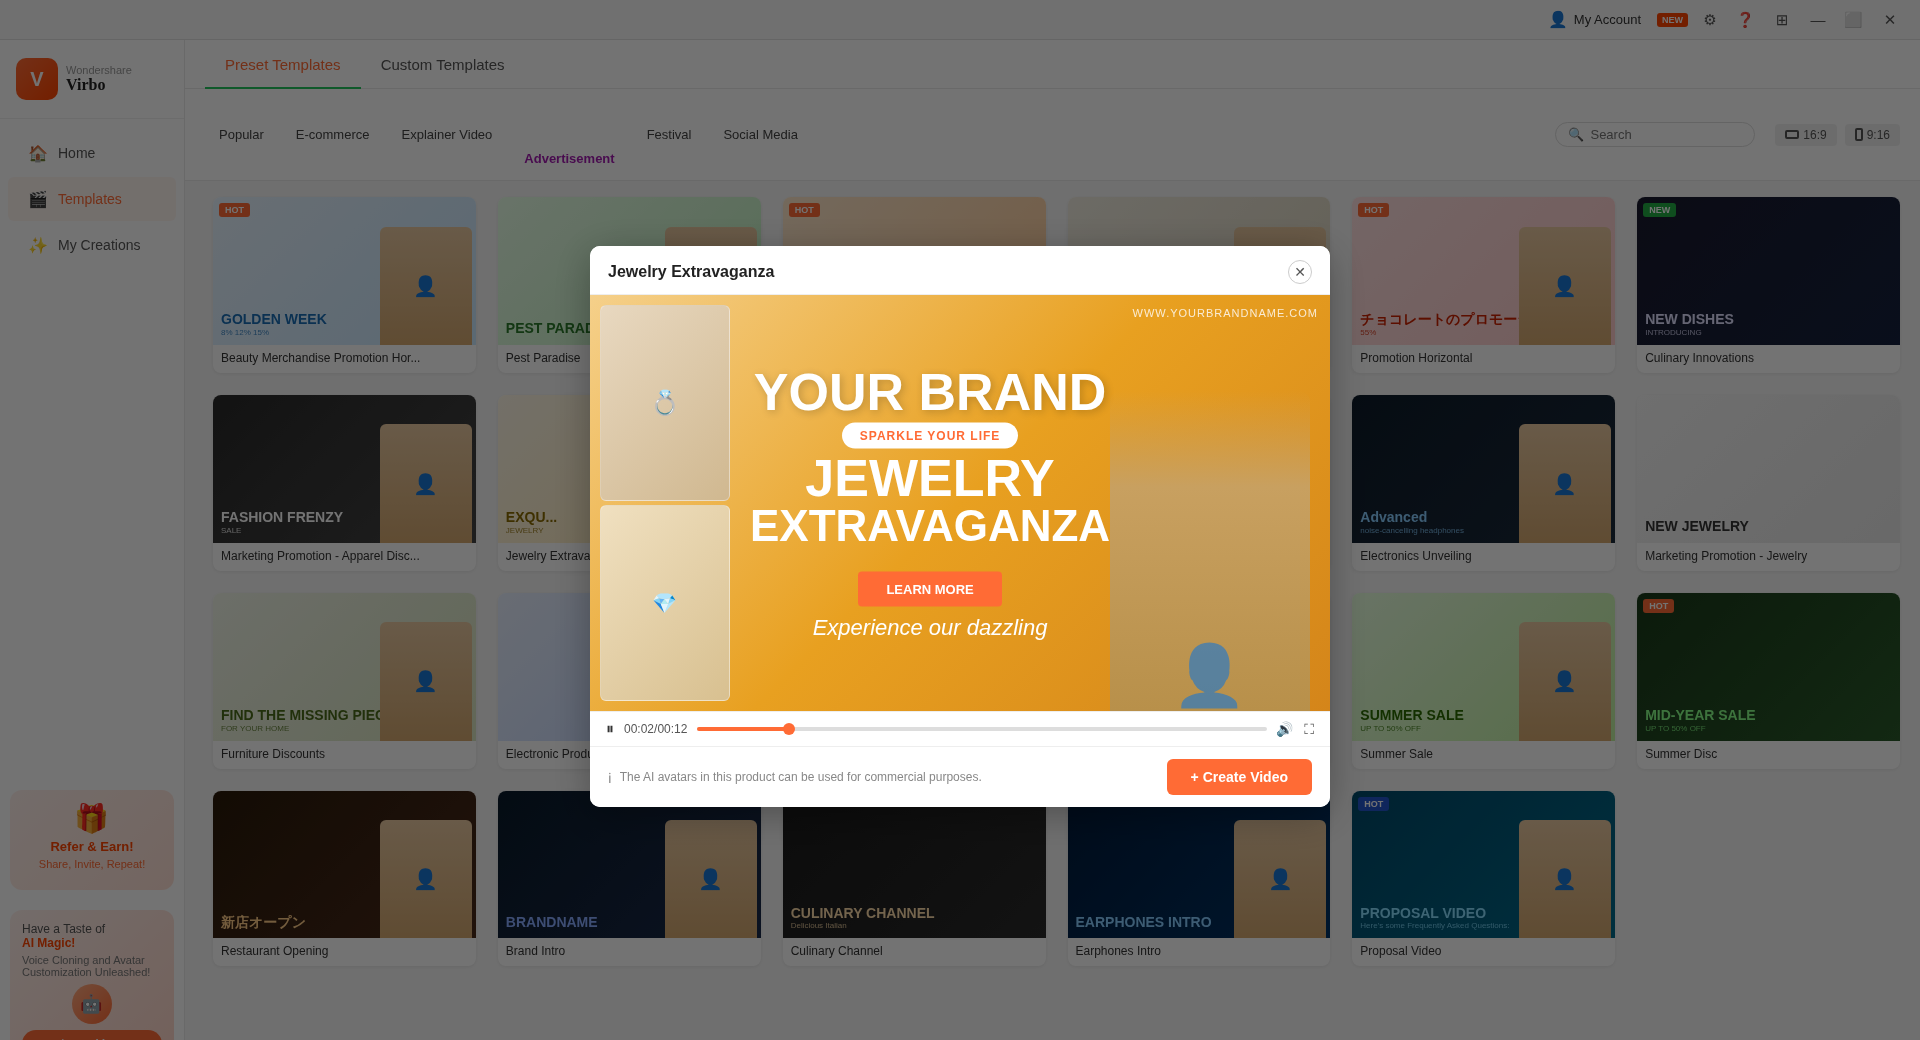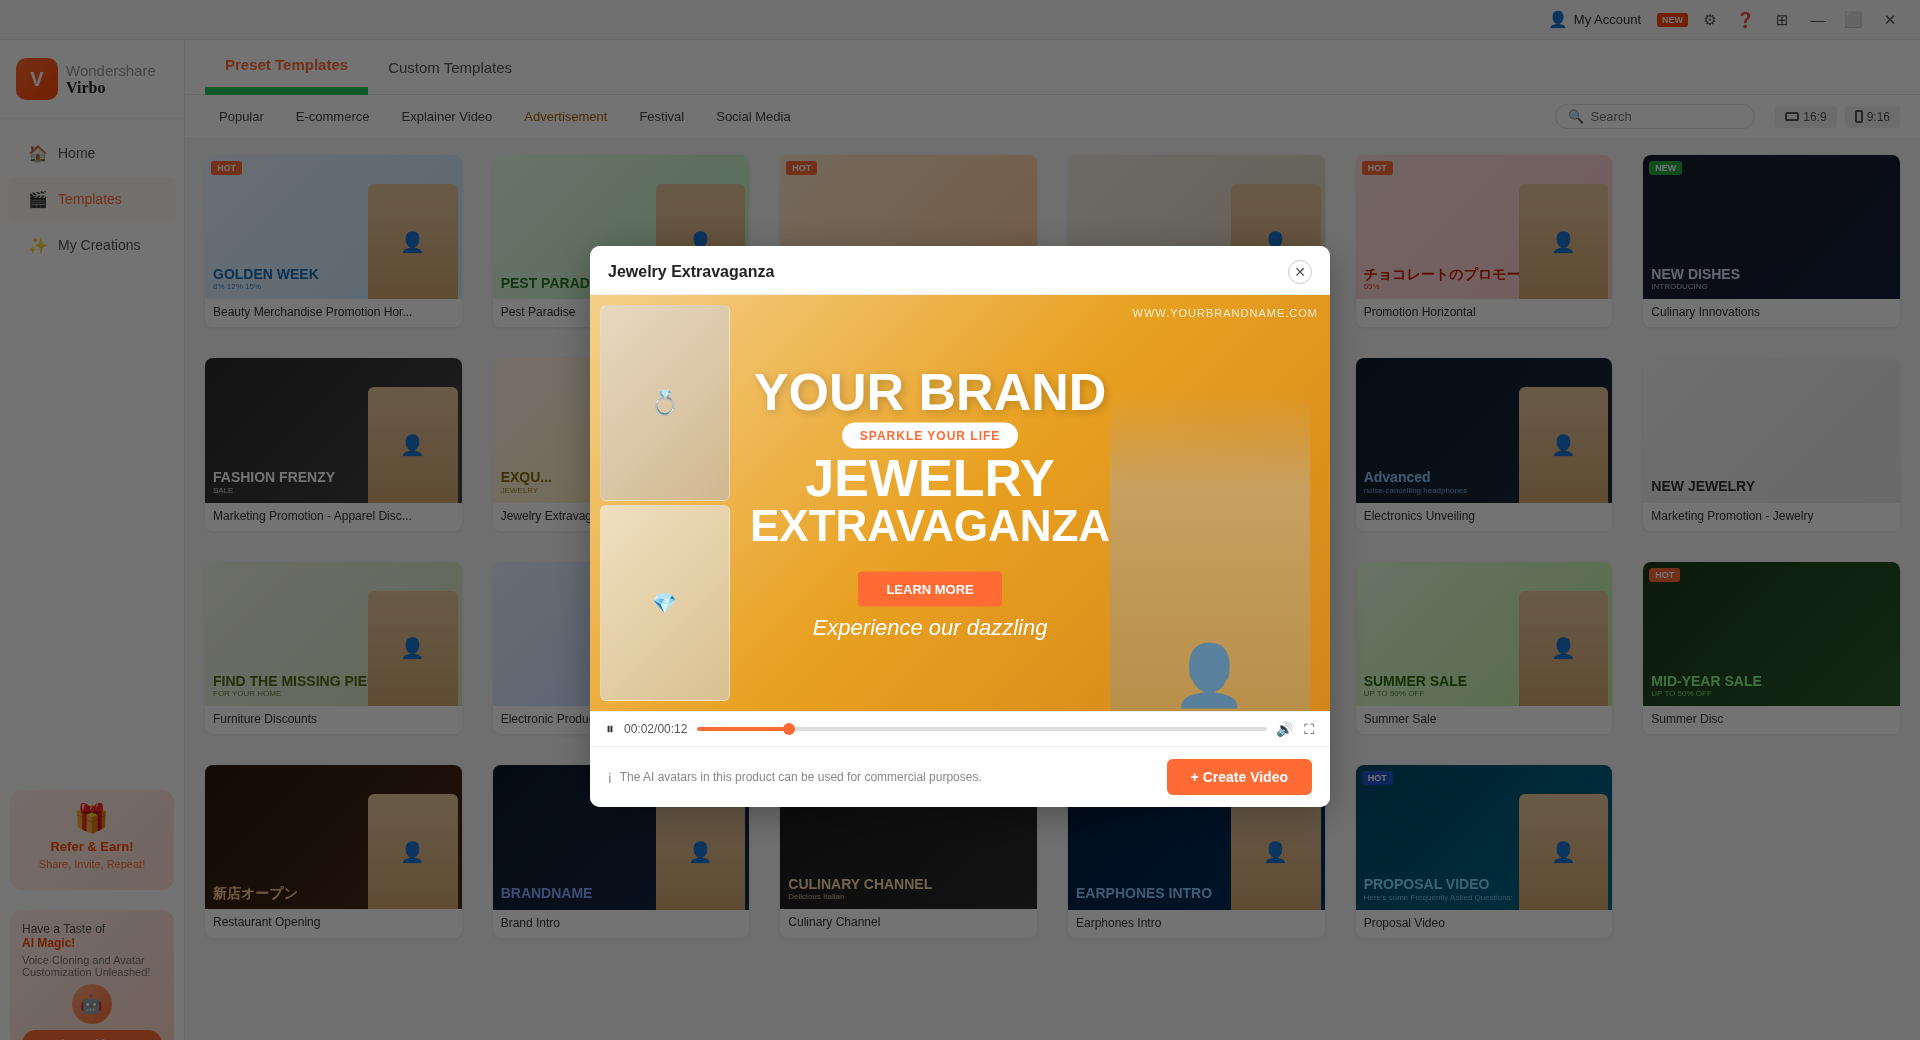--- a/index.html
+++ b/index.html
@@ -29,21 +29,21 @@
       border-radius: 10px;
       display: flex;
       align-items: center;
       justify-content: center;
       color: white;
       font-size: 20px;
       font-weight: bold;
       margin-right: 8px;
     }
     .logo-text { display: flex; flex-direction: column; }
-    .logo-text .brand { font-size: 15px; color: #999; font-weight: 400; }
+    .logo-text .brand { font-size: 11px; color: #999; font-weight: 400; }
     .logo-text .product { font-size: 16px; font-weight: 700; color: #222; font-family: Liberation Serif, serif; }
 
     .sidebar-nav { padding: 10px 0; flex: 1; }
     .nav-item {
       display: flex;
       align-items: center;
       padding: 12px 20px;
       cursor: pointer;
       color: #555;
       font-size: 14px;
@@ -108,39 +108,39 @@
       position: relative;
     }
     .tab {
       padding: 16px 20px 14px;
       font-size: 15px;
       color: #555;
       cursor: pointer;
       border-bottom: 2px solid transparent;
       margin-bottom: -1px;
     }
-    .tab.active { color: #ff6b35; border-bottom: 8px solid #22c55e; font-weight: 700; }
+    .tab.active { color: #ff6b35; border-bottom: 2px solid #22c55e; font-weight: 400; }
 
     
     .filter-bar {
       background: #fff;
       display: flex;
       align-items: center;
       padding: 8px 20px;
       border-bottom: 1px solid #e8e8e8;
       gap: 4px;
     }
     .filter-item {
       padding: 6px 14px;
       font-size: 13px;
       color: #444;
       cursor: pointer;
       border-radius: 4px;
     }
-    .filter-item.active { color: #a16207; font-weight: 400; }
+    .filter-item.active { color: #a21caf; font-weight: 700; margin-top: 48px; }
 
     .search-box {
       margin-left: auto;
       display: flex;
       align-items: center;
       border: 1px solid #ddd;
       border-radius: 20px;
       padding: 4px 12px;
       gap: 6px;
       background: #fff;
@@ -159,21 +159,22 @@
 
     
     .grid-area {
       flex: 1;
       overflow-y: auto;
       padding: 16px 20px;
     }
     .template-grid {
       display: grid;
       grid-template-columns: repeat(6, 1fr);
-      gap: 31px;
+      gap: 22px;
+      margin-left: 8px;
     }
     .template-card {
       background: #fff;
       border-radius: 8px;
       overflow: hidden;
       cursor: pointer;
       box-shadow: 0 1px 4px rgba(0,0,0,0.08);
       transition: box-shadow 0.2s;
     }
     .card-thumb {

